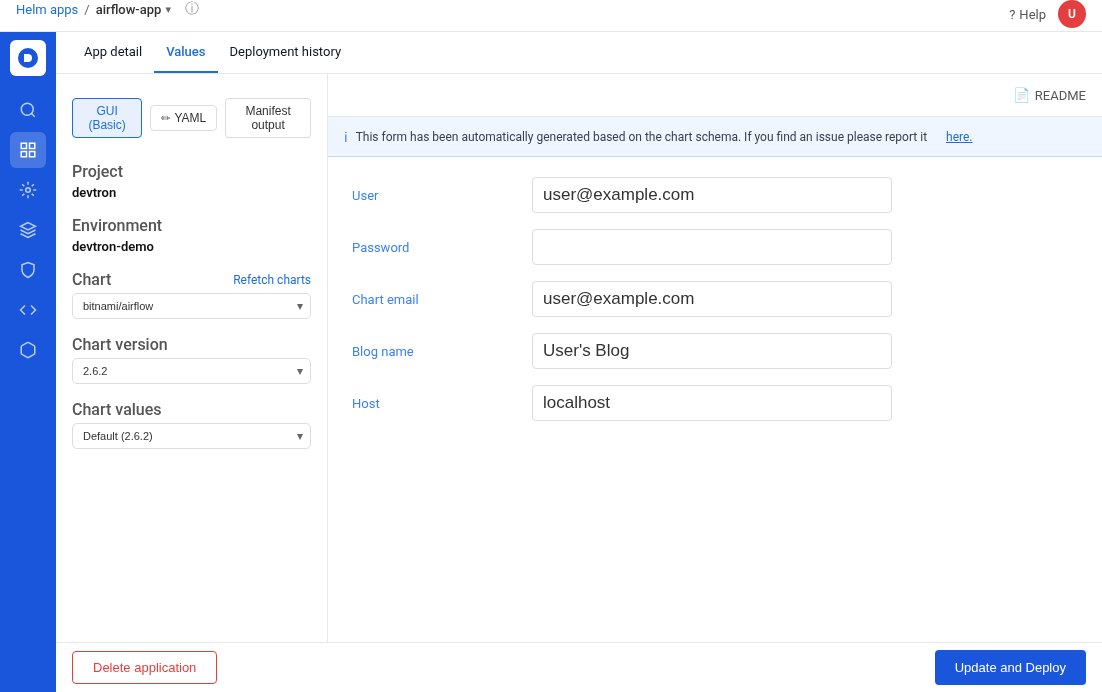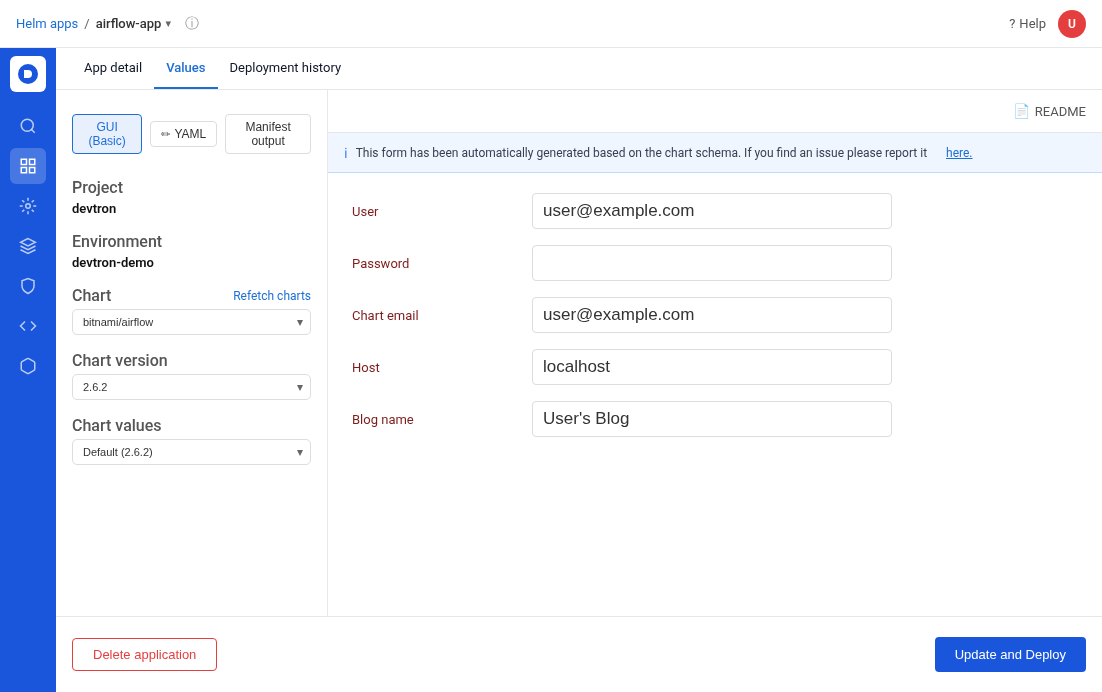--- a/index.html
+++ b/index.html
@@ -1,21 +1,21 @@
 <!DOCTYPE html>
 <html><head>
   <meta charset="utf-8">
   <style>
     * { box-sizing: border-box; margin: 0; padding: 0; }
     body { font-family: -apple-system, BlinkMacSystemFont, 'Segoe UI', Roboto, sans-serif; font-size: 13px; background: #fff; color: #333; height: 692px; width: 1102px; overflow: hidden; display: flex; flex-direction: column; }
 
     
     .top-header {
-      display: flex; align-items: center; justify-content: space-between;
-      padding: 0 16px; height: 48px; border-bottom: 1px solid #e5e7eb;
+      display: flex; align-items: flex-start; justify-content: space-between;
+      padding: 0 16px; height: 32px; border-bottom: 1px solid #e5e7eb;
       background: #fff;
     }
     .breadcrumb { display: flex; align-items: center; gap: 6px; font-size: 13px; }
     .breadcrumb-link { color: #1d6fd6; text-decoration: none; cursor: pointer; }
     .breadcrumb-sep { color: #666; }
     .breadcrumb-current { display: flex; align-items: center; gap: 4px; font-weight: 500; }
     .breadcrumb-chevron { color: #666; font-size: 11px; }
     .info-icon { color: #999; margin-left: 8px; cursor: pointer; font-size: 14px; }
     .header-right { display: flex; align-items: center; gap: 12px; }
     .help-btn { display: flex; align-items: center; gap: 4px; color: #555; cursor: pointer; font-size: 13px; }
@@ -56,25 +56,25 @@
     .select-wrapper select { width: 100%; padding: 6px 28px 6px 10px; border: 1px solid #ddd; border-radius: 5px; font-size: 11px; appearance: none; background: #fff; cursor: pointer; color: #333; }
     .select-arrow { position: absolute; right: 8px; top: 50%; transform: translateY(-50%); pointer-events: none; color: #666; font-size: 12px; }
 
     
     .right-panel { flex: 1; display: flex; flex-direction: column; overflow: hidden; }
     .notice-bar { background: #eff6ff; border-bottom: 1px solid #bfdbfe; padding: 10px 16px; display: flex; align-items: center; gap: 8px; font-size: 12px; color: #374151; }
     .notice-icon { color: #3b82f6; font-size: 14px; flex-shrink: 0; }
     .notice-link { color: #1d6fd6; text-decoration: underline; cursor: pointer; }
     .form-area { flex: 1; padding: 20px 24px; overflow-y: auto; }
     .form-row { display: flex; align-items: center; margin-bottom: 16px; }
-    .form-row-label { width: 180px; font-size: 13px; color: #7f1d1d; flex-shrink: 0; }
+    .form-row-label { width: 180px; font-size: 13px; color: #3b82f6; flex-shrink: 0; }
     .form-input { flex: 1; max-width: 360px; padding: 7px 10px; border: 1px solid #ddd; border-radius: 4px; font-size: 17px; color: #333; background: #fff; }
 
     
-    .bottom-bar { display: flex; align-items: center; justify-content: space-between; padding: 20px 16px; border-top: 1px solid #e5e7eb; background: #fff; }
+    .bottom-bar { display: flex; align-items: center; justify-content: space-between; padding: 7px 16px; border-top: 1px solid #e5e7eb; background: #fff; }
     .delete-btn { padding: 8px 20px; border: 1px solid #e53e3e; border-radius: 4px; background: #fff; color: #e53e3e; font-size: 13px; cursor: pointer; }
     .deploy-btn { padding: 10px 20px; border: none; border-radius: 4px; background: #1a56db; color: #fff; font-size: 13px; cursor: pointer; font-weight: 500; }
 
     
     .devtron-logo { width: 24px; height: 24px; }
   </style>
 </head>
 <body>
 
 <div class="top-header">
@@ -236,26 +236,26 @@
           </div>
           <div class="form-row">
             <label class="form-row-label">Password</label>
             <input class="form-input" type="password" style="">
           </div>
           <div class="form-row">
             <label class="form-row-label">Chart email</label>
             <input class="form-input" type="text" value="user@example.com" style="">
           </div>
           <div class="form-row">
+            <label class="form-row-label">Blog name</label>
+            <input class="form-input" type="text" value="User's Blog" style="">
+          </div>
+          <div class="form-row">
             <label class="form-row-label">Host</label>
             <input class="form-input" type="text" value="localhost" style="">
-          </div>
-          <div class="form-row">
-            <label class="form-row-label">Blog name</label>
-            <input class="form-input" type="text" value="User's Blog" style="">
           </div>
         </div>
       </div>
     </div>
 
     <div class="bottom-bar">
       <button class="delete-btn">Delete application</button>
       <button class="deploy-btn">Update and Deploy</button>
     </div>
   </div>

